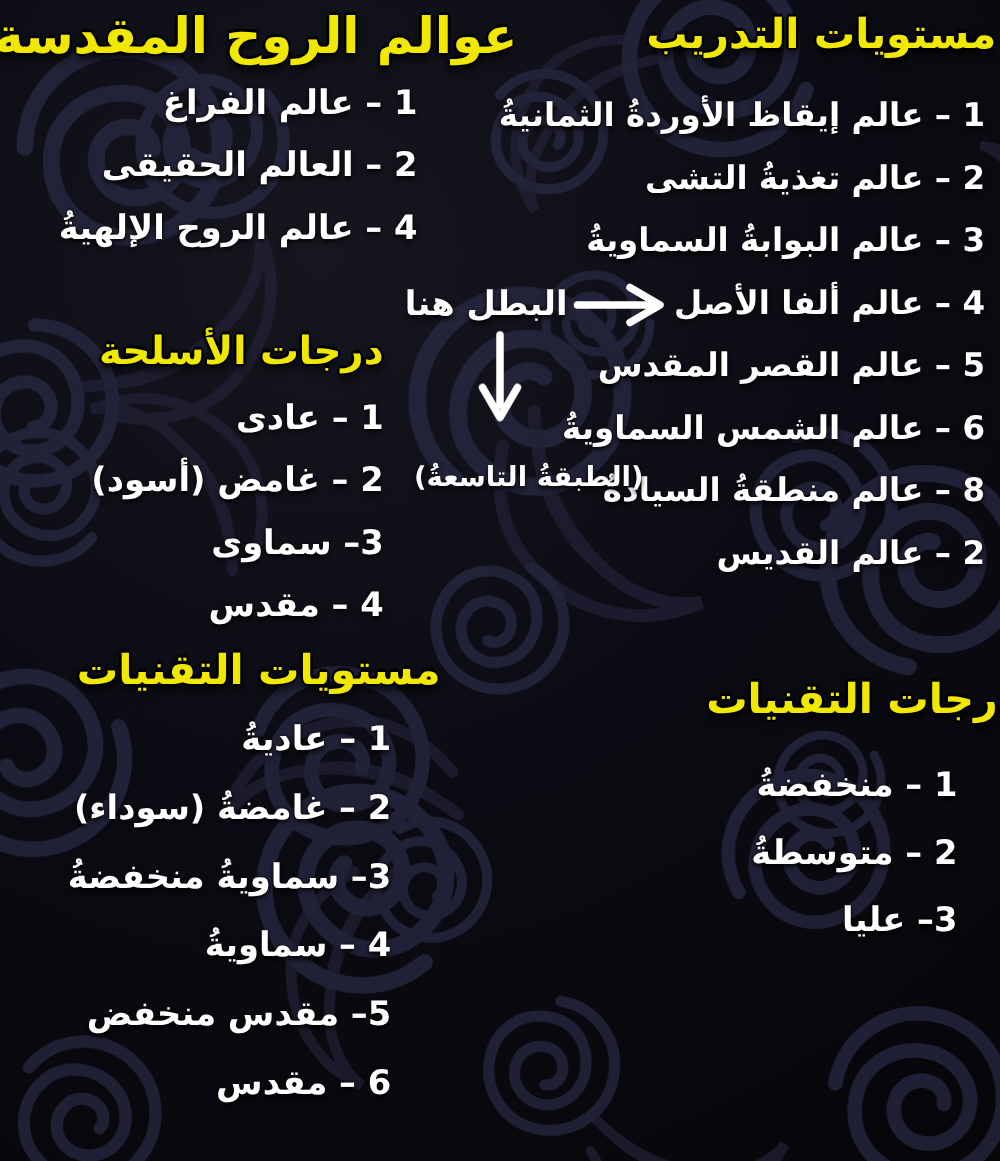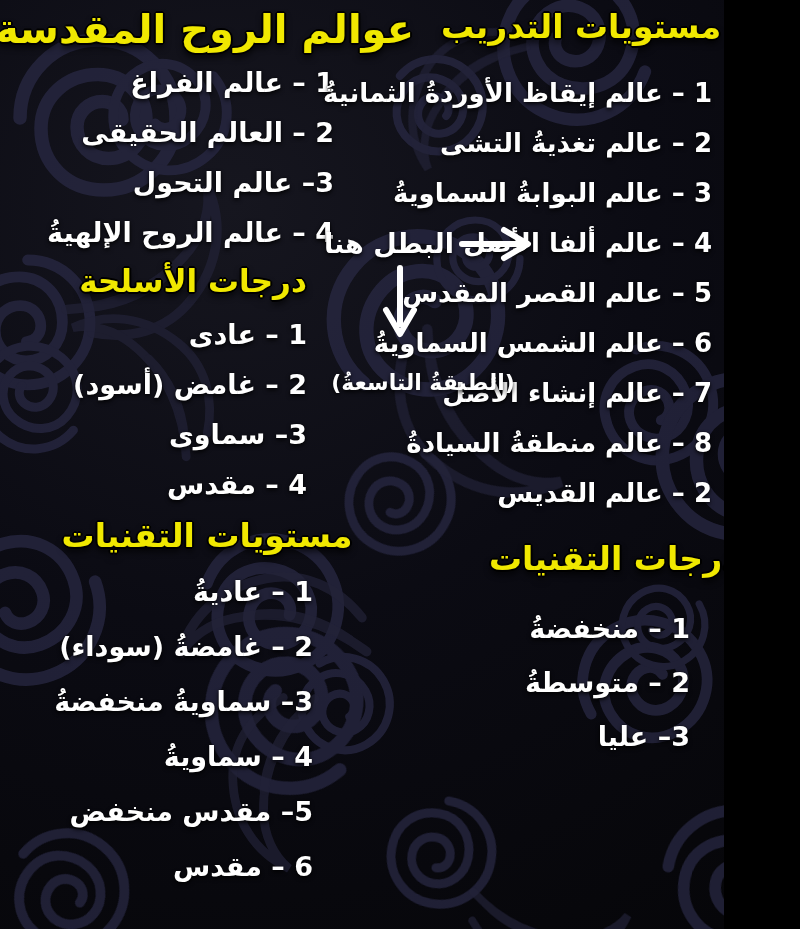--- a/index.html
+++ b/index.html
@@ -1,17 +1,17 @@
 <!DOCTYPE html>
 <html lang="ar"><head>
 <meta charset="utf-8">
 <style>
   html,body{margin:0;padding:0;background:#000;}
   .stage{
-    position:relative;width:724px;height:929px;overflow:hidden;
+    position:relative;width:800px;height:929px;overflow:hidden;
     background:radial-gradient(circle at 32% 22%, #16161f 0%, #0b0b13 48%, #060609 100%);
     font-family:"DejaVu Sans",sans-serif;
   }
   .bg{position:absolute;left:0;top:0;}
   .sec{position:absolute;direction:rtl;}
   .title{
     margin:0;color:#f0e800;font-weight:bold;text-align:center;white-space:nowrap;
     text-shadow:2px 0 0 #000,-2px 0 0 #000,0 2px 0 #000,0 -2px 0 #000,
                 1px 1px 0 #000,-1px -1px 0 #000,1px -1px 0 #000,-1px 1px 0 #000,
                 0 4px 7px rgba(0,0,0,.95);
@@ -109,33 +109,31 @@
       <use href="#frond" transform="translate(620,860) rotate(80)"></use>
       <use href="#frond" transform="translate(350,860) rotate(170) scale(1.1)"></use>
       <use href="#frond" transform="translate(740,140) rotate(330) scale(0.9)"></use>
     </g>
   </svg>
 
   <section class="sec sec-worlds">
     <h2 class="title">عوالم الروح المقدسة</h2>
     <div class="li">1 – عالم الفراغ</div>
     <div class="li">2 – العالم الحقيقى</div>
-    <div class="li">3– عالم التحول</div>
     <div class="li">4 – عالم الروح الإلهيةُ</div>
   </section>
 
   <section class="sec sec-training">
     <h2 class="title">مستويات التدريب</h2>
     <div class="li">1 – عالم إيقاظ الأوردةُ الثمانيةُ</div>
     <div class="li">2 – عالم تغذيةُ التشى</div>
     <div class="li">3 – عالم البوابةُ السماويةُ</div>
     <div class="li">4 – عالم ألفا الأصل</div>
     <div class="li">5 – عالم القصر المقدس</div>
     <div class="li">6 – عالم الشمس السماويةُ</div>
-    <div class="li">7 – عالم إنشاء الأصل</div>
     <div class="li">8 – عالم منطقةُ السيادةُ</div>
     <div class="li">2 – عالم القديس</div>
   </section>
 
   <section class="sec sec-weapons">
     <h2 class="title">درجات الأسلحة</h2>
     <div class="li">1 – عادى</div>
     <div class="li">2 – غامض (أسود)</div>
     <div class="li">3– سماوى</div>
     <div class="li">4 – مقدس</div>

